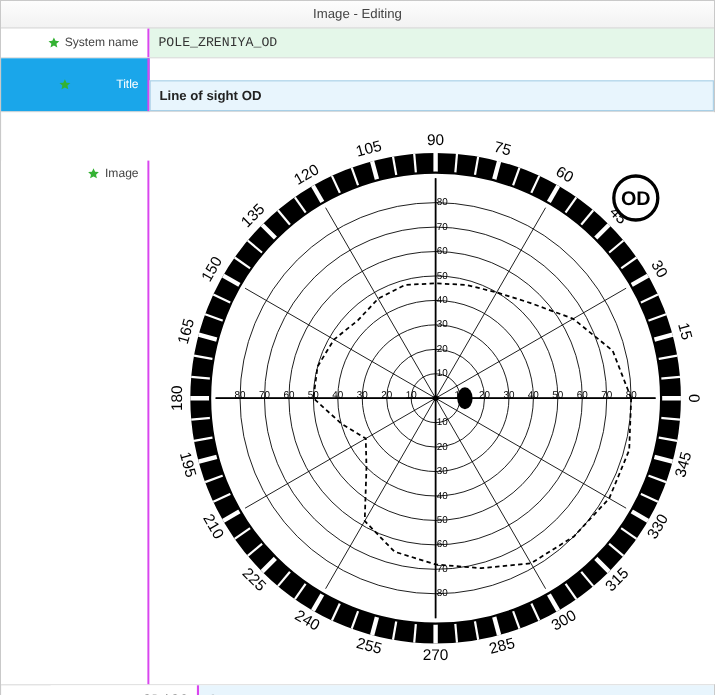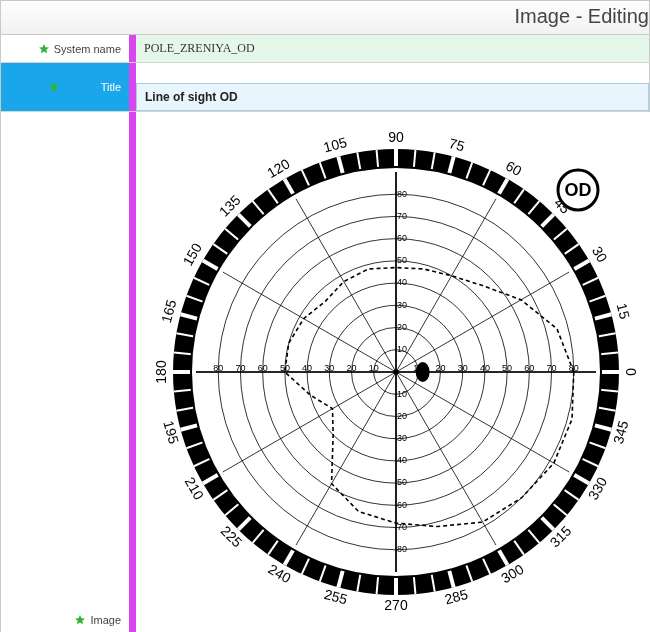--- a/index.html
+++ b/index.html
@@ -9,22 +9,22 @@
     font-size: 12px;
     background: #fff;
     color: #333;
     width: 650px;
   }
   .panel {
     border: 1px solid #c9c9c9;
     width: 650px;
   }
   .panel-header {
-    text-align: right;
-    font-size: 20px;
+    text-align: center;
+    font-size: 12px;
     font-weight: 400;
     padding: 4px 0 6px 0;
     background: linear-gradient(#fdfdfd,#f2f2f2);
     border-bottom: 1px solid #c9c9c9;
     color: #444;
   }
   .row {
     display: flex;
     align-items: stretch;
     border-bottom: 1px solid #d4d4d4;
@@ -33,51 +33,51 @@
   .label-cell {
     width: 135px;
     flex: 0 0 135px;
     display: flex;
     align-items: center;
     justify-content: flex-end;
     padding: 6px 8px;
     background: #fff;
     font-size: 11px;
     color: #444;
-    border-right: 7px solid #d946ef;
+    border-right: 2px solid #d946ef;
   }
   .label-cell.active {
     background: #1aa6ea;
     color: #fff;
     gap: 37px;
   }
   .star {
     width: 12px; height: 12px;
     margin-right: 4px;
     flex: 0 0 12px;
   }
   .value-cell {
     flex: 1;
     padding: 6px 8px;
     display: flex;
     align-items: center;
     background: #fff;
     font-size: 12px;
     color: #333;
   }
-  .value-cell.sysname { background: #e4f7e9; font-family: Liberation Serif, serif; }
+  .value-cell.sysname { background: #e4f7e9; font-family: Liberation Mono, monospace; }
   .value-cell.title { background: #e8f5fd; font-weight: bold; border:1px solid #a8cfe6; color:#222;margin-top:20px;}
   .value-cell.odos { background: #e8f5fd; color:#555;}
   .value-cell.image {
     background: #fff;
     padding: 10px;
     justify-content: center;
     border-left: none;
   }
-  .row-image .label-cell { align-items: flex-end; }
+  .row-image .label-cell { align-items: flex-start; margin-top: 44px; }
   svg.star-icon { display:block; }
   .chart-wrap { width: 500px; height: 500px; }
 </style>
 </head>
 <body>
 
 <div class="panel">
   <div class="panel-header">Image - Editing</div>
 
   <div class="row">

